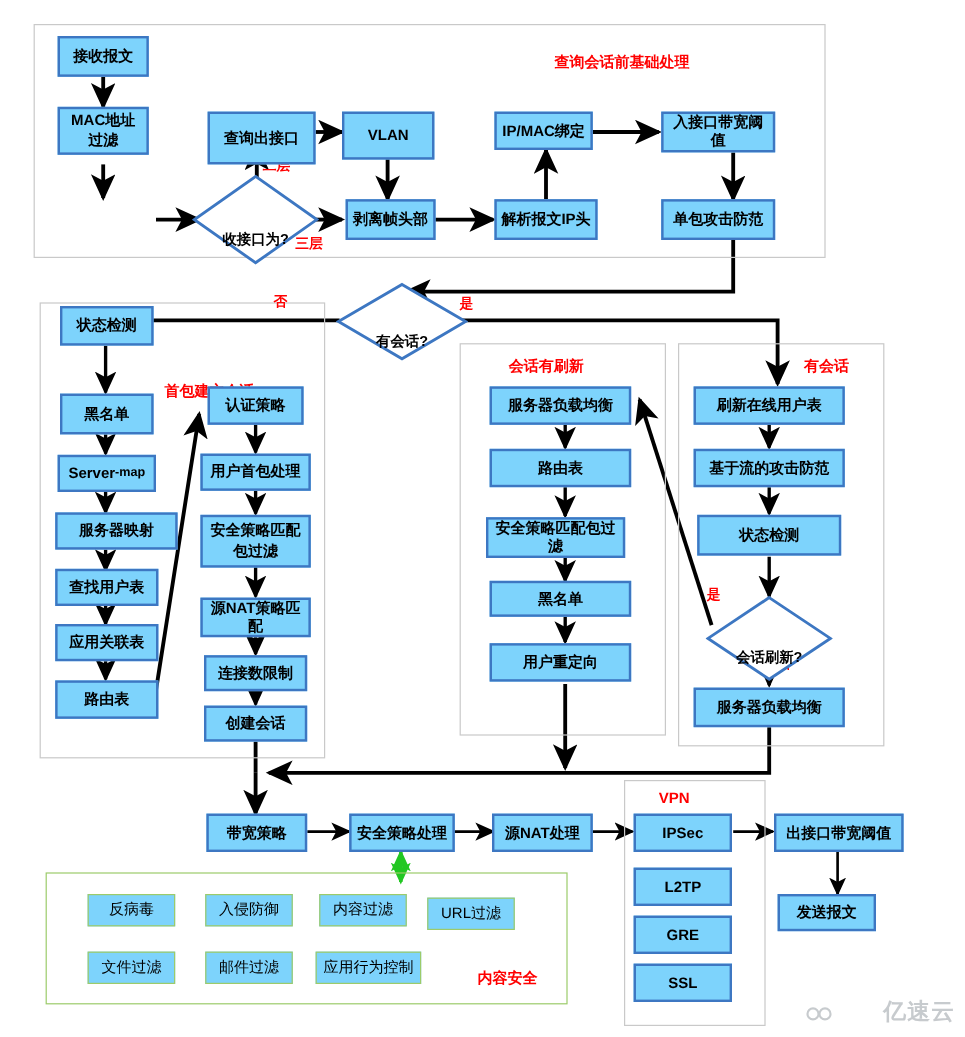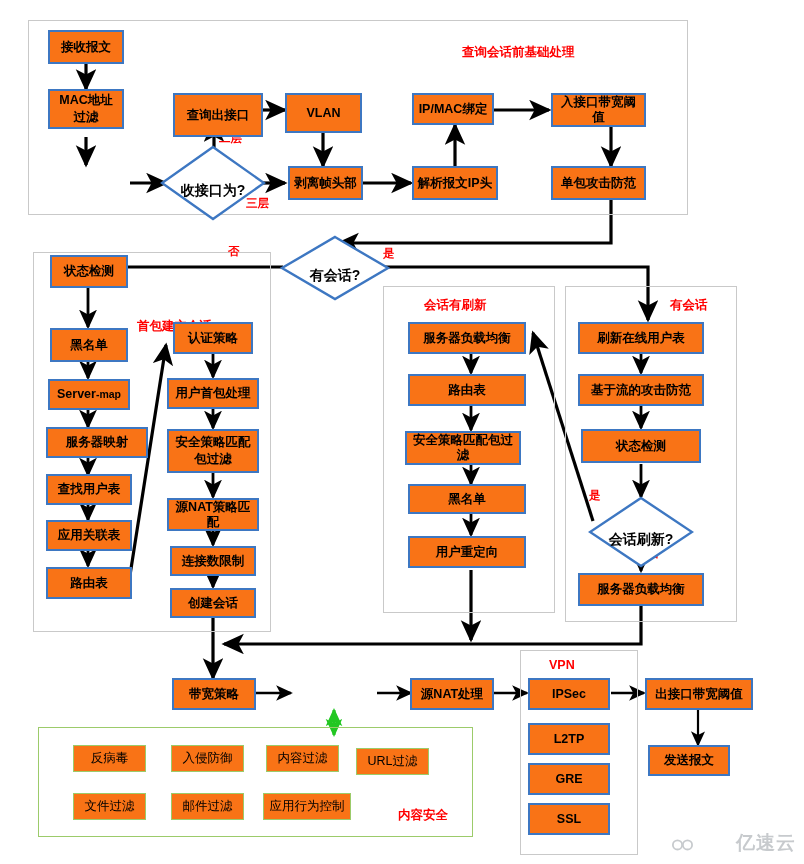--- a/index.html
+++ b/index.html
@@ -31,21 +31,21 @@
     box-sizing: border-box;
   }
   .panel.green {
     border: 1.5px solid #9ccb6a;
   }
   
   .node {
     position: absolute;
     box-sizing: border-box;
     border: 2.2px solid #3d77c2;
-    background: #f97316;
+    background: #7dd3fc;
     color: #000000;
     font-size: 12.5px;
     font-weight: 700;
     line-height: 1.18;
     display: flex;
     align-items: center;
     justify-content: center;
     text-align: center;
     letter-spacing: 0px;
     padding: 0 2px;
@@ -64,26 +64,26 @@
     position: absolute;
     box-sizing: border-box;
   }
   .diamond .dshape {
     position: absolute;
     left: 0; top: 0;
     width: 100%; height: 100%;
   }
   .diamond .dlabel {
     position: absolute;
-    left: 0; top: 8px;
+    left: 0; top: 16px;
     width: 100%; height: 100%;
     display: flex;
     align-items: center;
     justify-content: center;
-    font-size: 14px;
+    font-size: 12px;
     font-weight: 700;
     color: #000;
     text-align: center;
   }
   
   .caption {
     position: absolute;
     color: #ff0000;
     font-size: 12.5px;
     font-weight: 700;
@@ -309,20 +309,21 @@
   <div class="diamond" style="left:588px; top:496px; width:106px; height:72px;">
     <svg class="dshape" viewBox="0 0 106 72" xmlns="http://www.w3.org/2000/svg">
       <polygon points="53,2 104,36 53,70 2,36" fill="#ffffff" stroke="#3d77c2" stroke-width="2.4"></polygon>
     </svg>
     <div class="dlabel">会话刷新?</div>
   </div>
 
   <div class="node" style="left:578px; top:573px; width:126px; height:33px;">服务器负载均衡</div>
 
   <div class="node" style="left:172px; top:678px; width:84px; height:32px;">带宽策略</div>
+  <div class="node" style="left:291px; top:678px; width:88px; height:32px;">安全策略处理</div>
   <div class="node" style="left:410px; top:678px; width:84px; height:32px;">源NAT处理</div>
   <div class="node" style="left:645px; top:678px; width:108px; height:32px;">出接口带宽阈值</div>
   <div class="node" style="left:648px; top:745px; width:82px; height:31px;">发送报文</div>
 
   <div class="node" style="left:528px; top:678px; width:82px; height:32px;">IPSec</div>
   <div class="node" style="left:528px; top:723px; width:82px; height:32px;">L2TP</div>
   <div class="node" style="left:528px; top:763px; width:82px; height:32px;">GRE</div>
   <div class="node" style="left:528px; top:803px; width:82px; height:32px;">SSL</div>
 
   <div class="node green-node" style="left:73px; top:745px; width:73px; height:27px;">反病毒</div>

